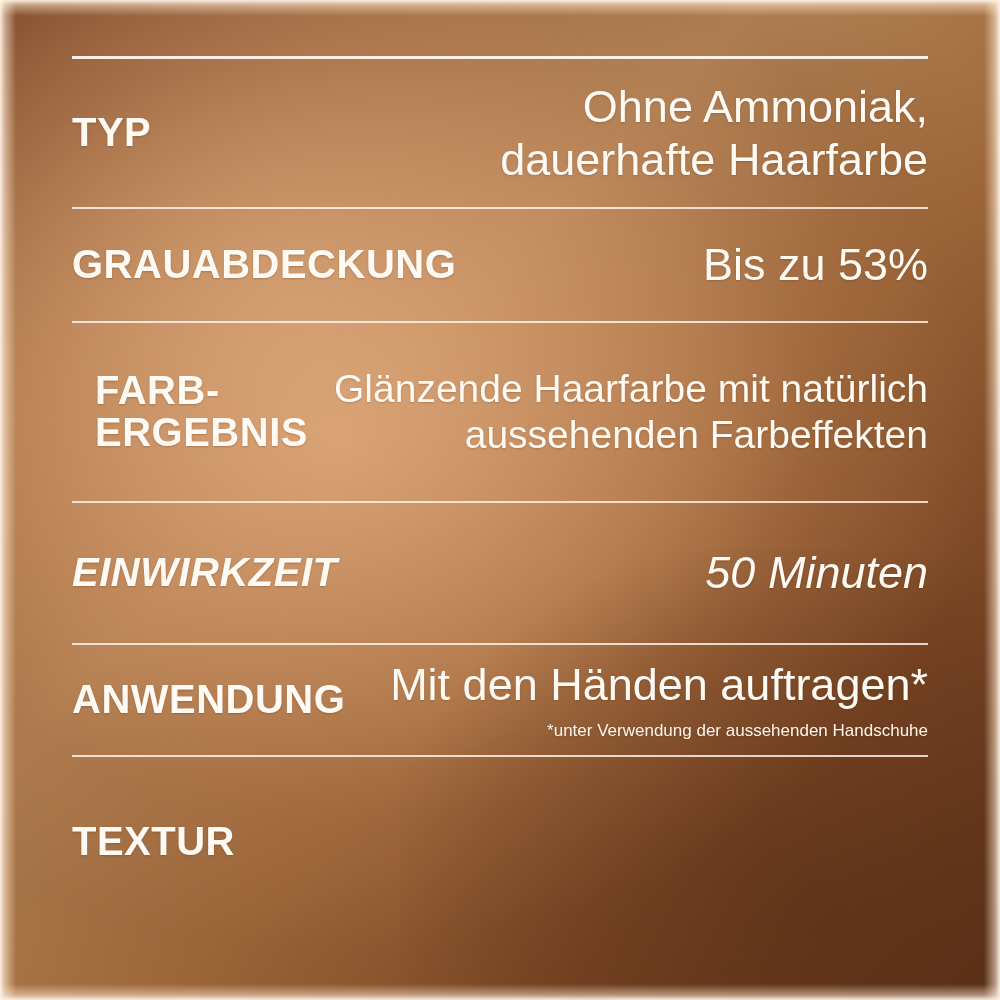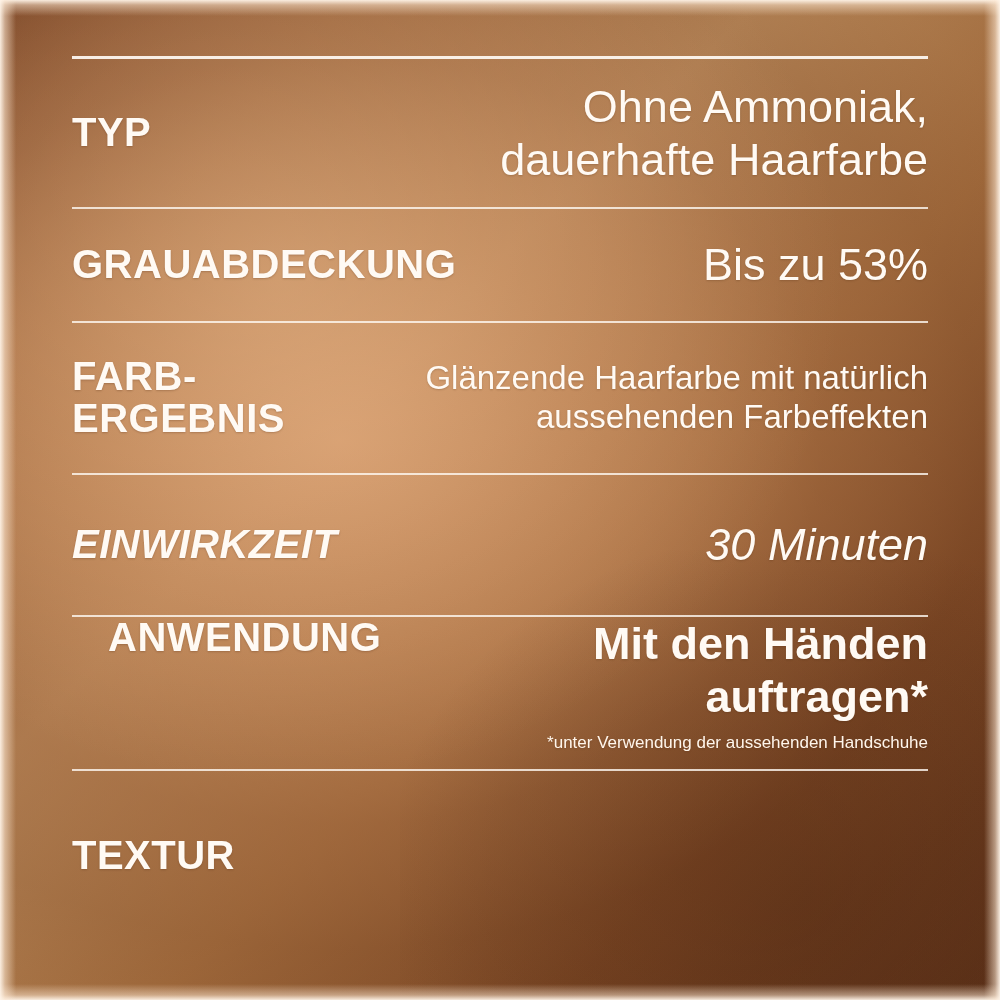--- a/index.html
+++ b/index.html
@@ -104,40 +104,39 @@
 
   .value-wrap {
     flex: 1 1 auto;
     padding-left: 24px;
     display: flex;
     flex-direction: column;
     align-items: flex-end;
   }
   .value-wrap .value {
     padding-left: 0;
-    font-weight: bold;
   }
   .footnote {
     font-size: 17px;
     line-height: 1.2;
     text-align: right;
     margin-top: 10px;
     color: #fff6ec;
     text-shadow: 0 1px 2px rgba(70,35,15,0.22);
   }
 
   .r-typ      { height: 148px; justify-content: center; }
   .r-grau     { height: 112px; gap: 19px; }
-  .r-farb     { height: 150px; }
+  .r-farb     { height: 178px; margin-left: 23px; }
   .r-einwirk  { height: 140px; font-style: italic; }
-  .r-anwend   { height: 152px; align-items: flex-start; margin-left: 36px; }
+  .r-anwend   { height: 110px; align-items: center; }
   .r-textur   { height: 170px; gap: 40px; }
 
   .r-farb .label { font-size: 40px; }
-  .r-farb .value { font-size: 33px; }
+  .r-farb .value { font-size: 39px; }
 </style>
 </head>
 <body>
 
 <div class="panel">
   <div class="glow"></div>
   <div class="glow2"></div>
   <div class="rim"></div>
 
   <div class="table">
@@ -163,21 +162,21 @@
       <div class="label">FARB-
 ERGEBNIS</div>
       <div class="value">Glänzende Haarfarbe mit natürlich
 aussehenden Farbeffekten</div>
     </div>
 
     <div class="rule thin"></div>
 
     <div class="row r-einwirk">
       <div class="label">EINWIRKZEIT</div>
-      <div class="value">30 Minuten</div>
+      <div class="value">50 Minuten</div>
     </div>
 
     <div class="rule thin"></div>
 
     <div class="row r-anwend">
       <div class="label">ANWENDUNG</div>
       <div class="value-wrap">
         <div class="value">Mit den Händen auftragen*</div>
         <div class="footnote">*unter Verwendung der aussehenden Handschuhe</div>
       </div>

